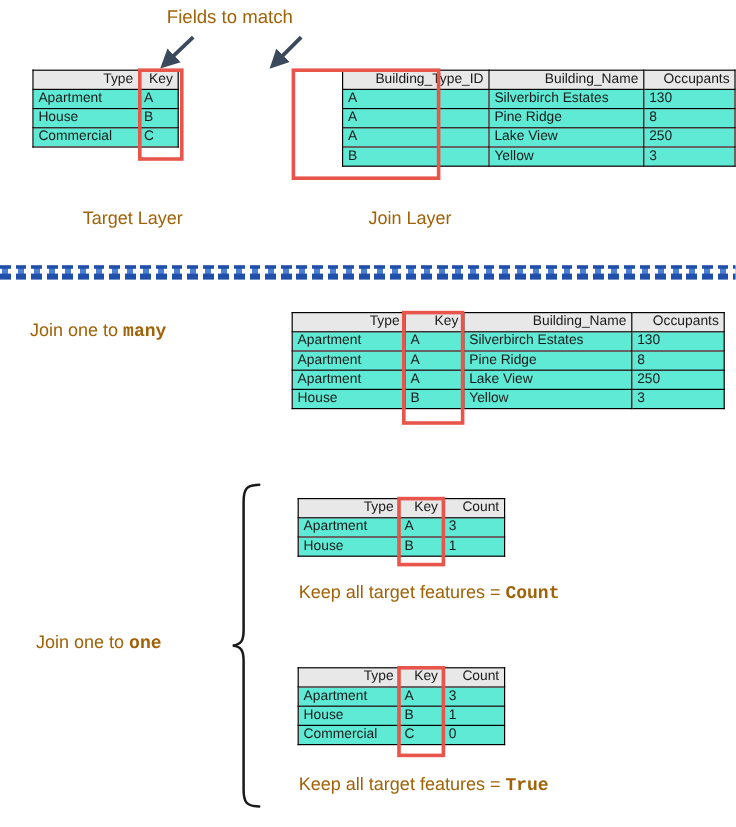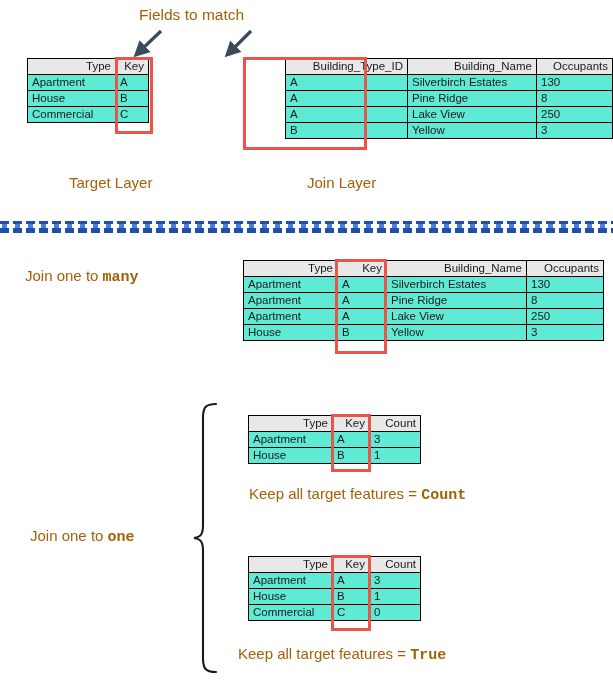--- a/index.html
+++ b/index.html
@@ -313,15 +313,15 @@
       <tr>
         <td>Commercial</td>
         <td>C</td>
         <td>0</td>
       </tr>
     </tbody>
   </table>
 </div>
 <div class="hl" style="left:331px; top:555px; width:40px; height:76px;"></div>
 
-<div class="abs label" style="left:238px; top:646px;">
+<div class="abs label" style="left:249px; top:646px;">
   <span>Keep all target features = </span><span class="bold">True</span>
 </div>
 
 </body></html>

